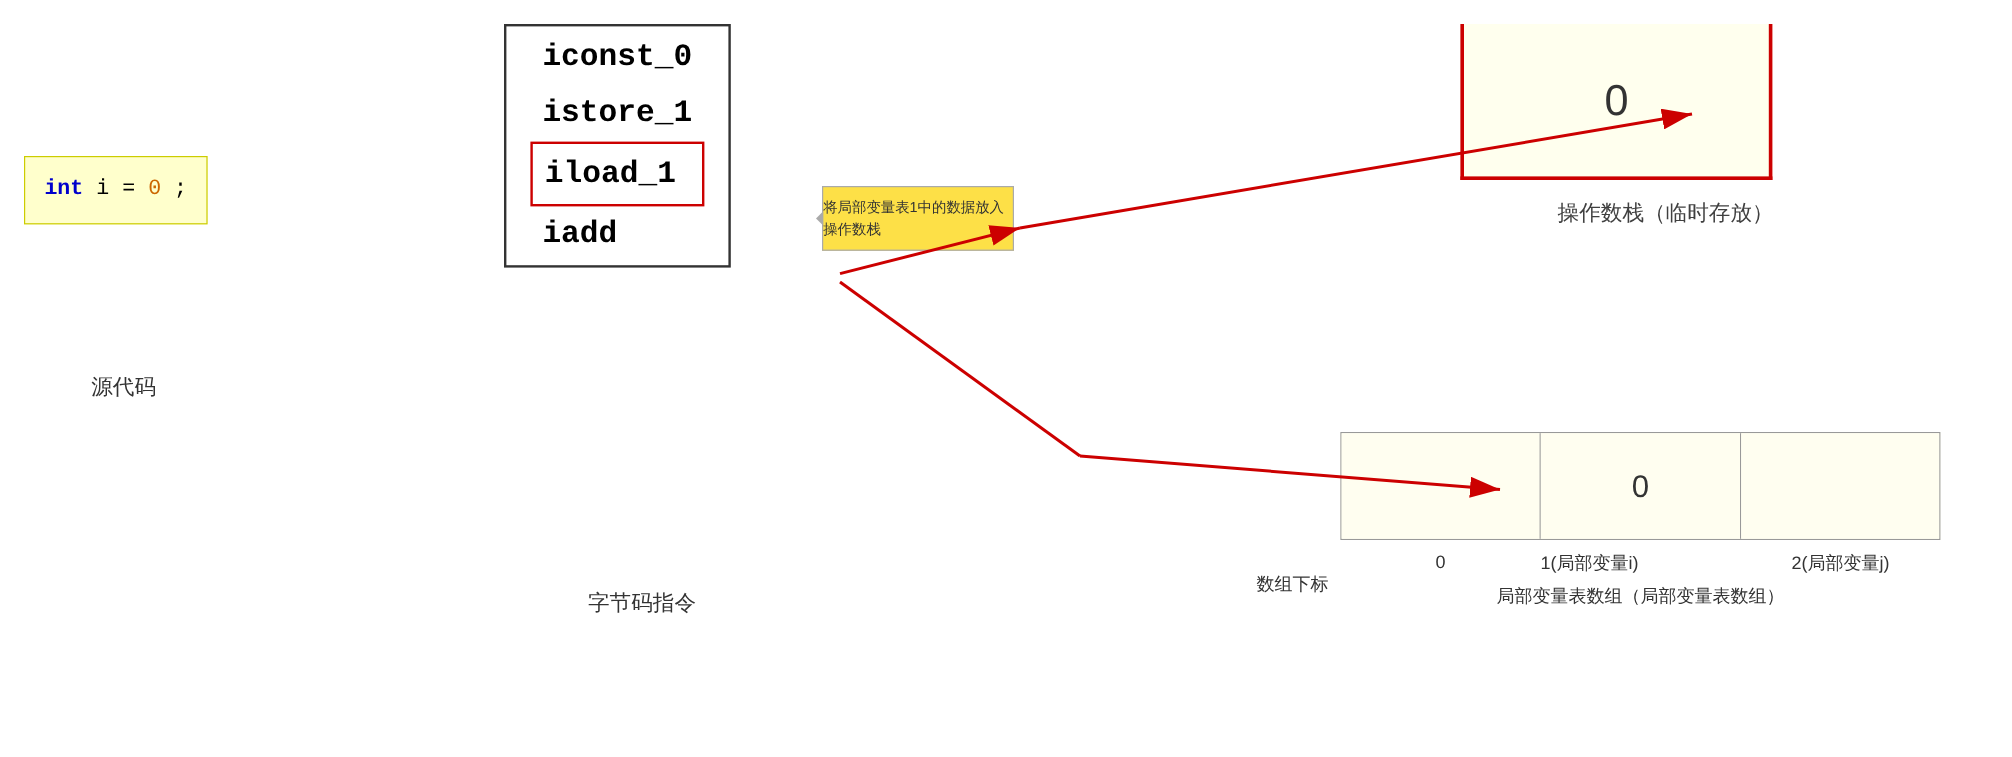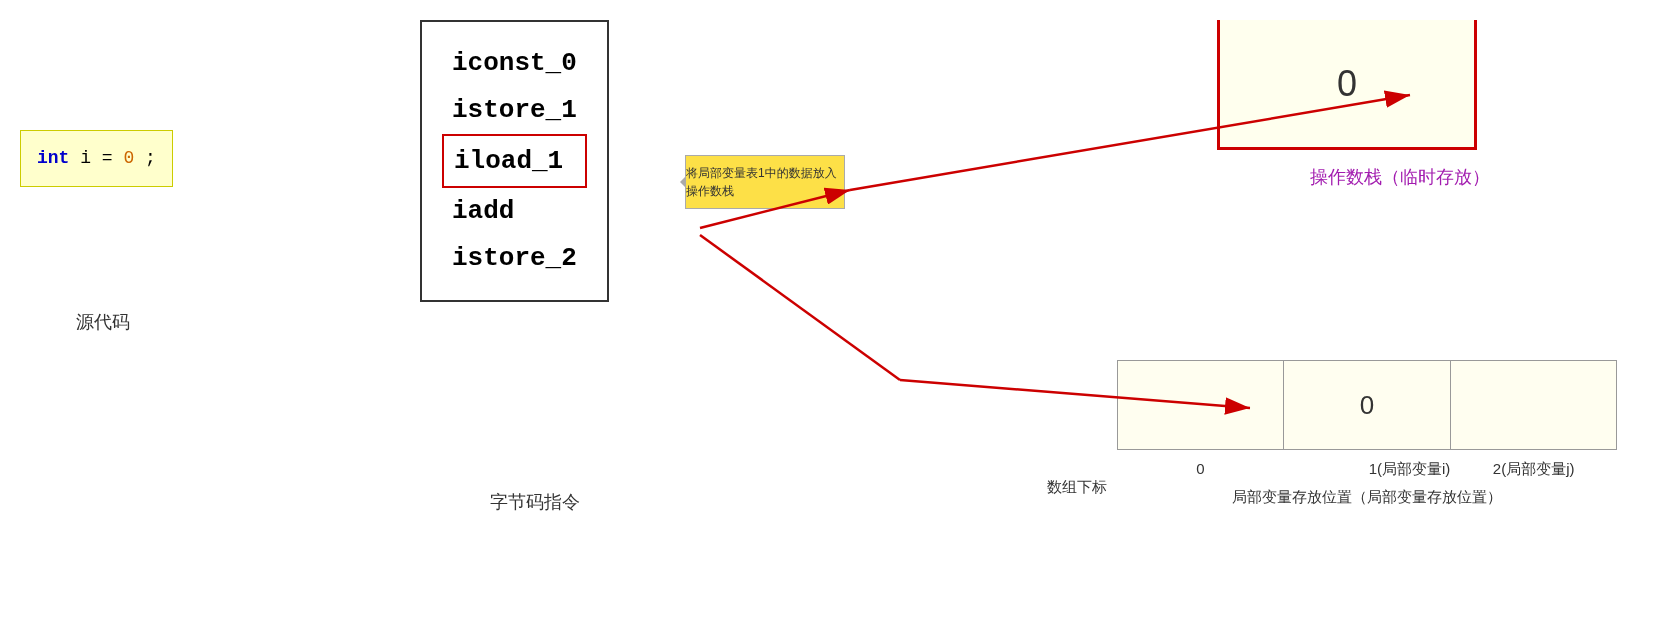--- a/index.html
+++ b/index.html
@@ -38,21 +38,21 @@
       color: #333;
     }
 
     
     .bytecode-box {
       position: absolute;
       left: 420px;
       top: 20px;
       background: #fff;
       border: 2px solid #333;
-      padding: 18px 30px;
+      padding: 2px 30px;
       font-family: 'Courier New', monospace;
       font-size: 26px;
       font-weight: bold;
       line-height: 1.8;
     }
     .bytecode-highlighted {
       border: 2.5px solid #cc0000;
       margin: 0 -10px;
       padding: 2px 10px;
       color: #000;
@@ -78,24 +78,24 @@
       display: flex;
       align-items: center;
       justify-content: center;
     }
     .operand-stack-value {
       font-size: 36px;
       color: #333;
     }
     .operand-stack-label {
       position: absolute;
-      right: 187px;
+      right: 199px;
       top: 165px;
       font-size: 18px;
-      color: #a21caf;
+      color: #404040;
       white-space: nowrap;
     }
 
     
     .local-var-container {
       position: absolute;
       right: 60px;
       top: 360px;
       width: 500px;
     }
@@ -162,21 +162,20 @@
     <span class="code-op">;</span>
   </div>
 </div>
 <div class="source-label">源代码</div>
 
 <div class="bytecode-box">
   <div>iconst_0</div>
   <div>istore_1</div>
   <div class="bytecode-highlighted">iload_1</div>
   <div>iadd</div>
-  <div>istore_2</div>
 </div>
 <div class="bytecode-label">字节码指令</div>
 
 <div class="tooltip-box">
   <span>将局部变量表1中的数据放入操作数栈</span>
 </div>
 
 <div class="operand-stack-box">
   <span class="operand-stack-value">0</span>
 </div>
@@ -185,25 +184,25 @@
 <div class="local-var-container">
   <div class="local-var-box">
     <div class="local-var-cell"></div>
     <div class="local-var-cell">0</div>
     <div class="local-var-cell"></div>
   </div>
 </div>
 
 <div style="position:absolute; right:60px; top:460px; width:500px; display:flex; font-size:15px; color:#333;">
   <div style="flex:1; text-align:center;">0</div>
-  <div style="flex:1; text-align:right;">1(局部变量i)</div>
+  <div style="flex:1; text-align:left;">1(局部变量i)</div>
   <div style="flex:1; text-align:center;">2(局部变量j)</div>
 </div>
 <div style="position:absolute; right:570px; top:478px; font-size:15px; color:#333;margin-left:44px;">数组下标</div>
-<div style="position:absolute; right:60px; top:488px; width:500px; text-align:center; font-size:15px; color:#333;">局部变量存放位置（局部变量存放位置）</div>
+<div style="position:absolute; right:60px; top:488px; width:500px; text-align:center; font-size:15px; color:#333;">局部变量表数组（局部变量表数组）</div>
 
 <svg class="arrows-svg" xmlns="http://www.w3.org/2000/svg">
 
   <defs>
     <marker id="arrowhead-red" markerWidth="10" markerHeight="7" refX="10" refY="3.5" orient="auto">
       <polygon points="0 0, 10 3.5, 0 7" fill="#cc0000"></polygon>
     </marker>
   </defs>
 
   <line x1="700" y1="228" x2="850" y2="190" stroke="#cc0000" stroke-width="2.5" marker-end="url(#arrowhead-red)"></line>

